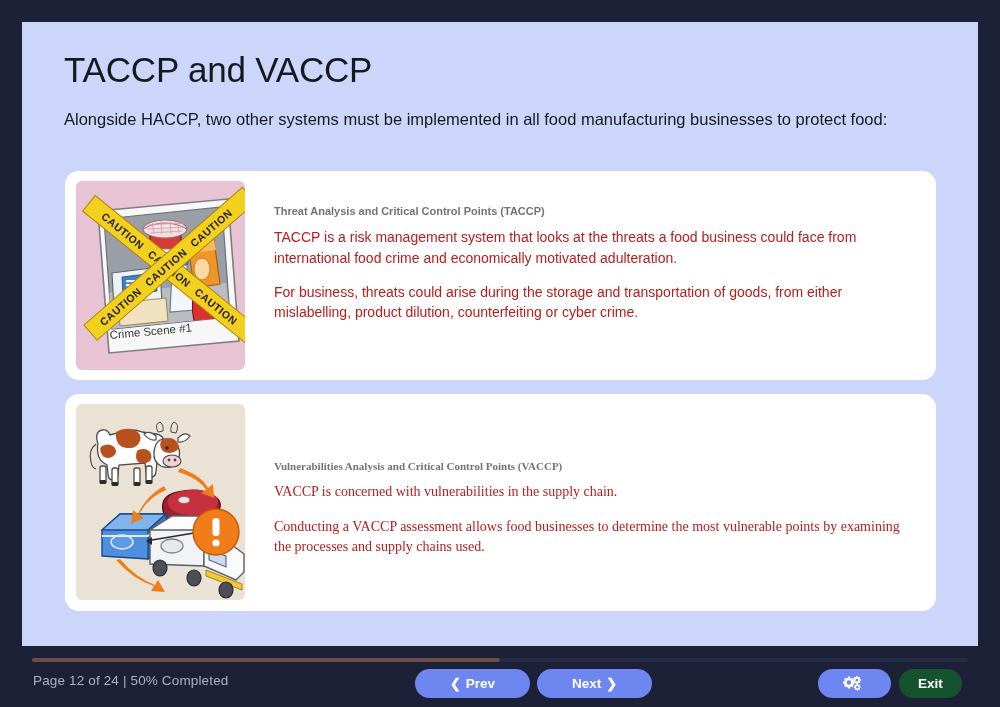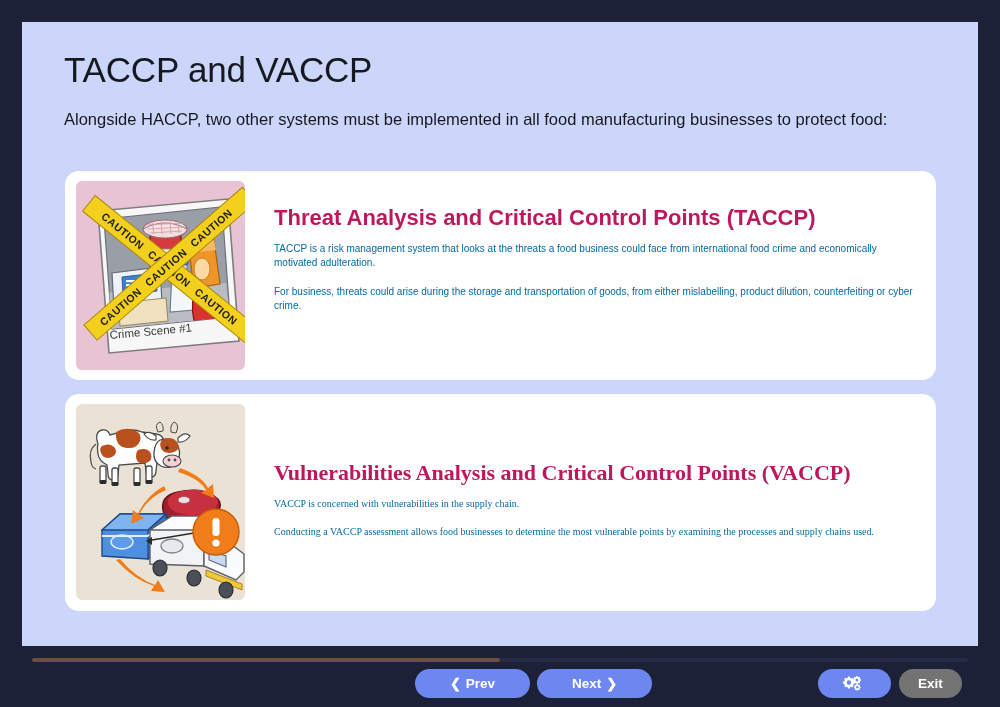--- a/index.html
+++ b/index.html
@@ -85,30 +85,30 @@
   .card-body {
     position: absolute;
     left: 209px;
     right: 22px;
     top: 10px;
   }
   #card-taccp .card-body { top: 33px; }
   #card-vaccp .card-body { top: 65px; }
 
   .card-heading {
-    font-size: 22px;
+    font-size: 11px;
     font-weight: 700;
-    color: #be185d;
+    color: #737373;
     margin: 0 0 9px 0;
     line-height: 1.3;
   }
   .card-para {
-    font-size: 10px;
+    font-size: 14px;
     line-height: 1.45;
-    color: #0369a1;
+    color: #b91c1c;
     margin: 0 0 14px 0;
   }
   .card-para:last-child { margin-bottom: 0; }
 
   
   #footer {
     position: absolute;
     left: 0;
     top: 646px;
     width: 1000px;
@@ -356,20 +356,21 @@
     </div>
 
   </div>
 
   <div id="footer">
 
     <div id="progress-track">
       <div id="progress-fill" style="width: 50%; background: rgb(107, 79, 68);"></div>
     </div>
 
+    <div id="progress-label">Page 12 of 24 | 50% Completed</div>
 
     <div class="pill" id="btn-prev" style="background: rgb(109, 134, 240);">
       <span class="chev">❮</span>
       <span>Prev</span>
     </div>
 
     <div class="pill" id="btn-next" style="background: rgb(109, 134, 240);">
       <span>Next</span>
       <span class="chev">❯</span>
     </div>
@@ -381,19 +382,19 @@
           <circle cx="7.9" cy="7.5" r="2.2" fill="#6d86f0"></circle>
           <path d="M6.0 4.2 L5.2 3.9 A2.5 2.5 0 0 0 4.8 3.3 L5.2 2.5 L4.3 1.6 L3.5 2.0 A2.5 2.5 0 0 0 2.9 1.7 L2.6 0.8 L1.3 0.8 L1.0 1.7 A2.5 2.5 0 0 0 0.4 2.0 L-0.4 1.6 L-1.3 2.5 L-0.9 3.3 A2.5 2.5 0 0 0 -1.2 3.9 L-2.1 4.2 L-2.1 5.5 L-1.2 5.8 A2.5 2.5 0 0 0 -0.9 6.4 L-1.3 7.2 L-0.4 8.1 L0.4 7.7 A2.5 2.5 0 0 0 1.0 8.0 L1.3 8.9 L2.6 8.9 L2.9 8.0 A2.5 2.5 0 0 0 3.5 7.7 L4.3 8.1 L5.2 7.2 L4.8 6.4 A2.5 2.5 0 0 0 5.2 5.8 L6.0 5.5 Z" transform="translate(14.0,0.2)"></path>
           <circle cx="15.9" cy="5.1" r="1.4" fill="#6d86f0"></circle>
           <path d="M5.0 3.5 L4.4 3.3 A2.1 2.1 0 0 0 4.0 2.8 L4.3 2.1 L3.6 1.4 L2.9 1.7 A2.1 2.1 0 0 0 2.4 1.4 L2.2 0.7 L1.1 0.7 L0.9 1.4 A2.1 2.1 0 0 0 0.4 1.7 L-0.3 1.4 L-1.0 2.1 L-0.7 2.8 A2.1 2.1 0 0 0 -1.0 3.3 L-1.7 3.5 L-1.7 4.6 L-1.0 4.8 A2.1 2.1 0 0 0 -0.7 5.3 L-1.0 6.0 L-0.3 6.7 L0.4 6.4 A2.1 2.1 0 0 0 0.9 6.7 L1.1 7.4 L2.2 7.4 L2.4 6.7 A2.1 2.1 0 0 0 2.9 6.4 L3.6 6.7 L4.3 6.0 L4.0 5.3 A2.1 2.1 0 0 0 4.4 4.8 L5.0 4.6 Z" transform="translate(14.6,8.2)"></path>
           <circle cx="16.3" cy="12.3" r="1.2" fill="#6d86f0"></circle>
         </svg>
       </span>
       <span></span>
     </div>
 
-    <div class="pill" id="btn-exit" style="background: #737373;">
+    <div class="pill" id="btn-exit" style="background: #14532d;">
       <span>Exit</span>
     </div>
 
   </div>
 
 </div>
 
 </body></html>

